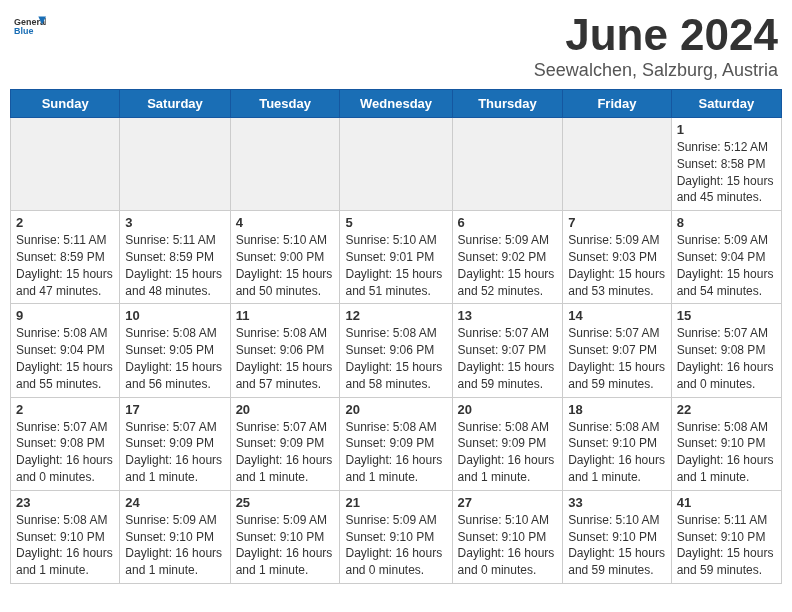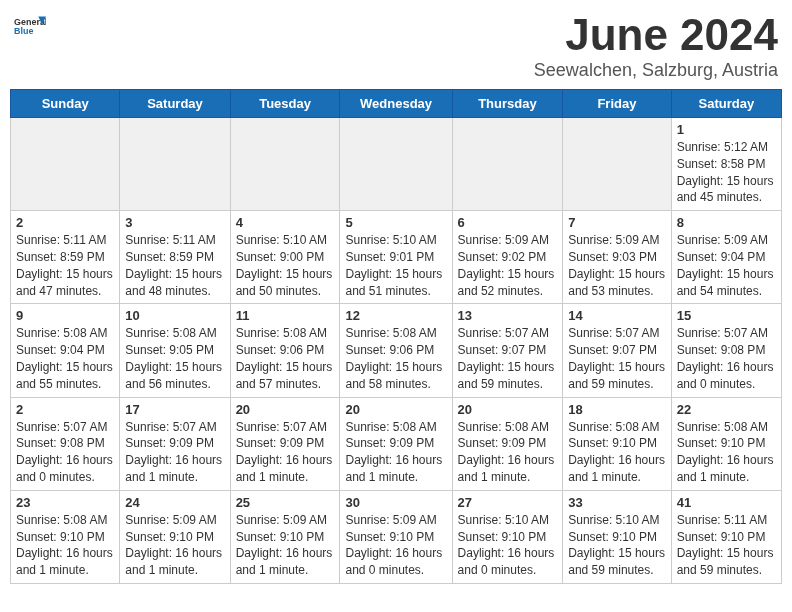--- a/index.html
+++ b/index.html
@@ -215,21 +215,21 @@
         </td>
         <td>
           <span class="day-number">24</span>
           <div class="day-info">Sunrise: 5:09 AM<br>Sunset: 9:10 PM<br>Daylight: 16 hours and 1 minute.</div>
         </td>
         <td>
           <span class="day-number">25</span>
           <div class="day-info">Sunrise: 5:09 AM<br>Sunset: 9:10 PM<br>Daylight: 16 hours and 1 minute.</div>
         </td>
         <td>
-          <span class="day-number">30</span>
+          <span class="day-number">21</span>
           <div class="day-info">Sunrise: 5:09 AM<br>Sunset: 9:10 PM<br>Daylight: 16 hours and 0 minutes.</div>
         </td>
         <td>
           <span class="day-number">27</span>
           <div class="day-info">Sunrise: 5:10 AM<br>Sunset: 9:10 PM<br>Daylight: 16 hours and 0 minutes.</div>
         </td>
         <td>
           <span class="day-number">33</span>
           <div class="day-info">Sunrise: 5:10 AM<br>Sunset: 9:10 PM<br>Daylight: 15 hours and 59 minutes.</div>
         </td>

